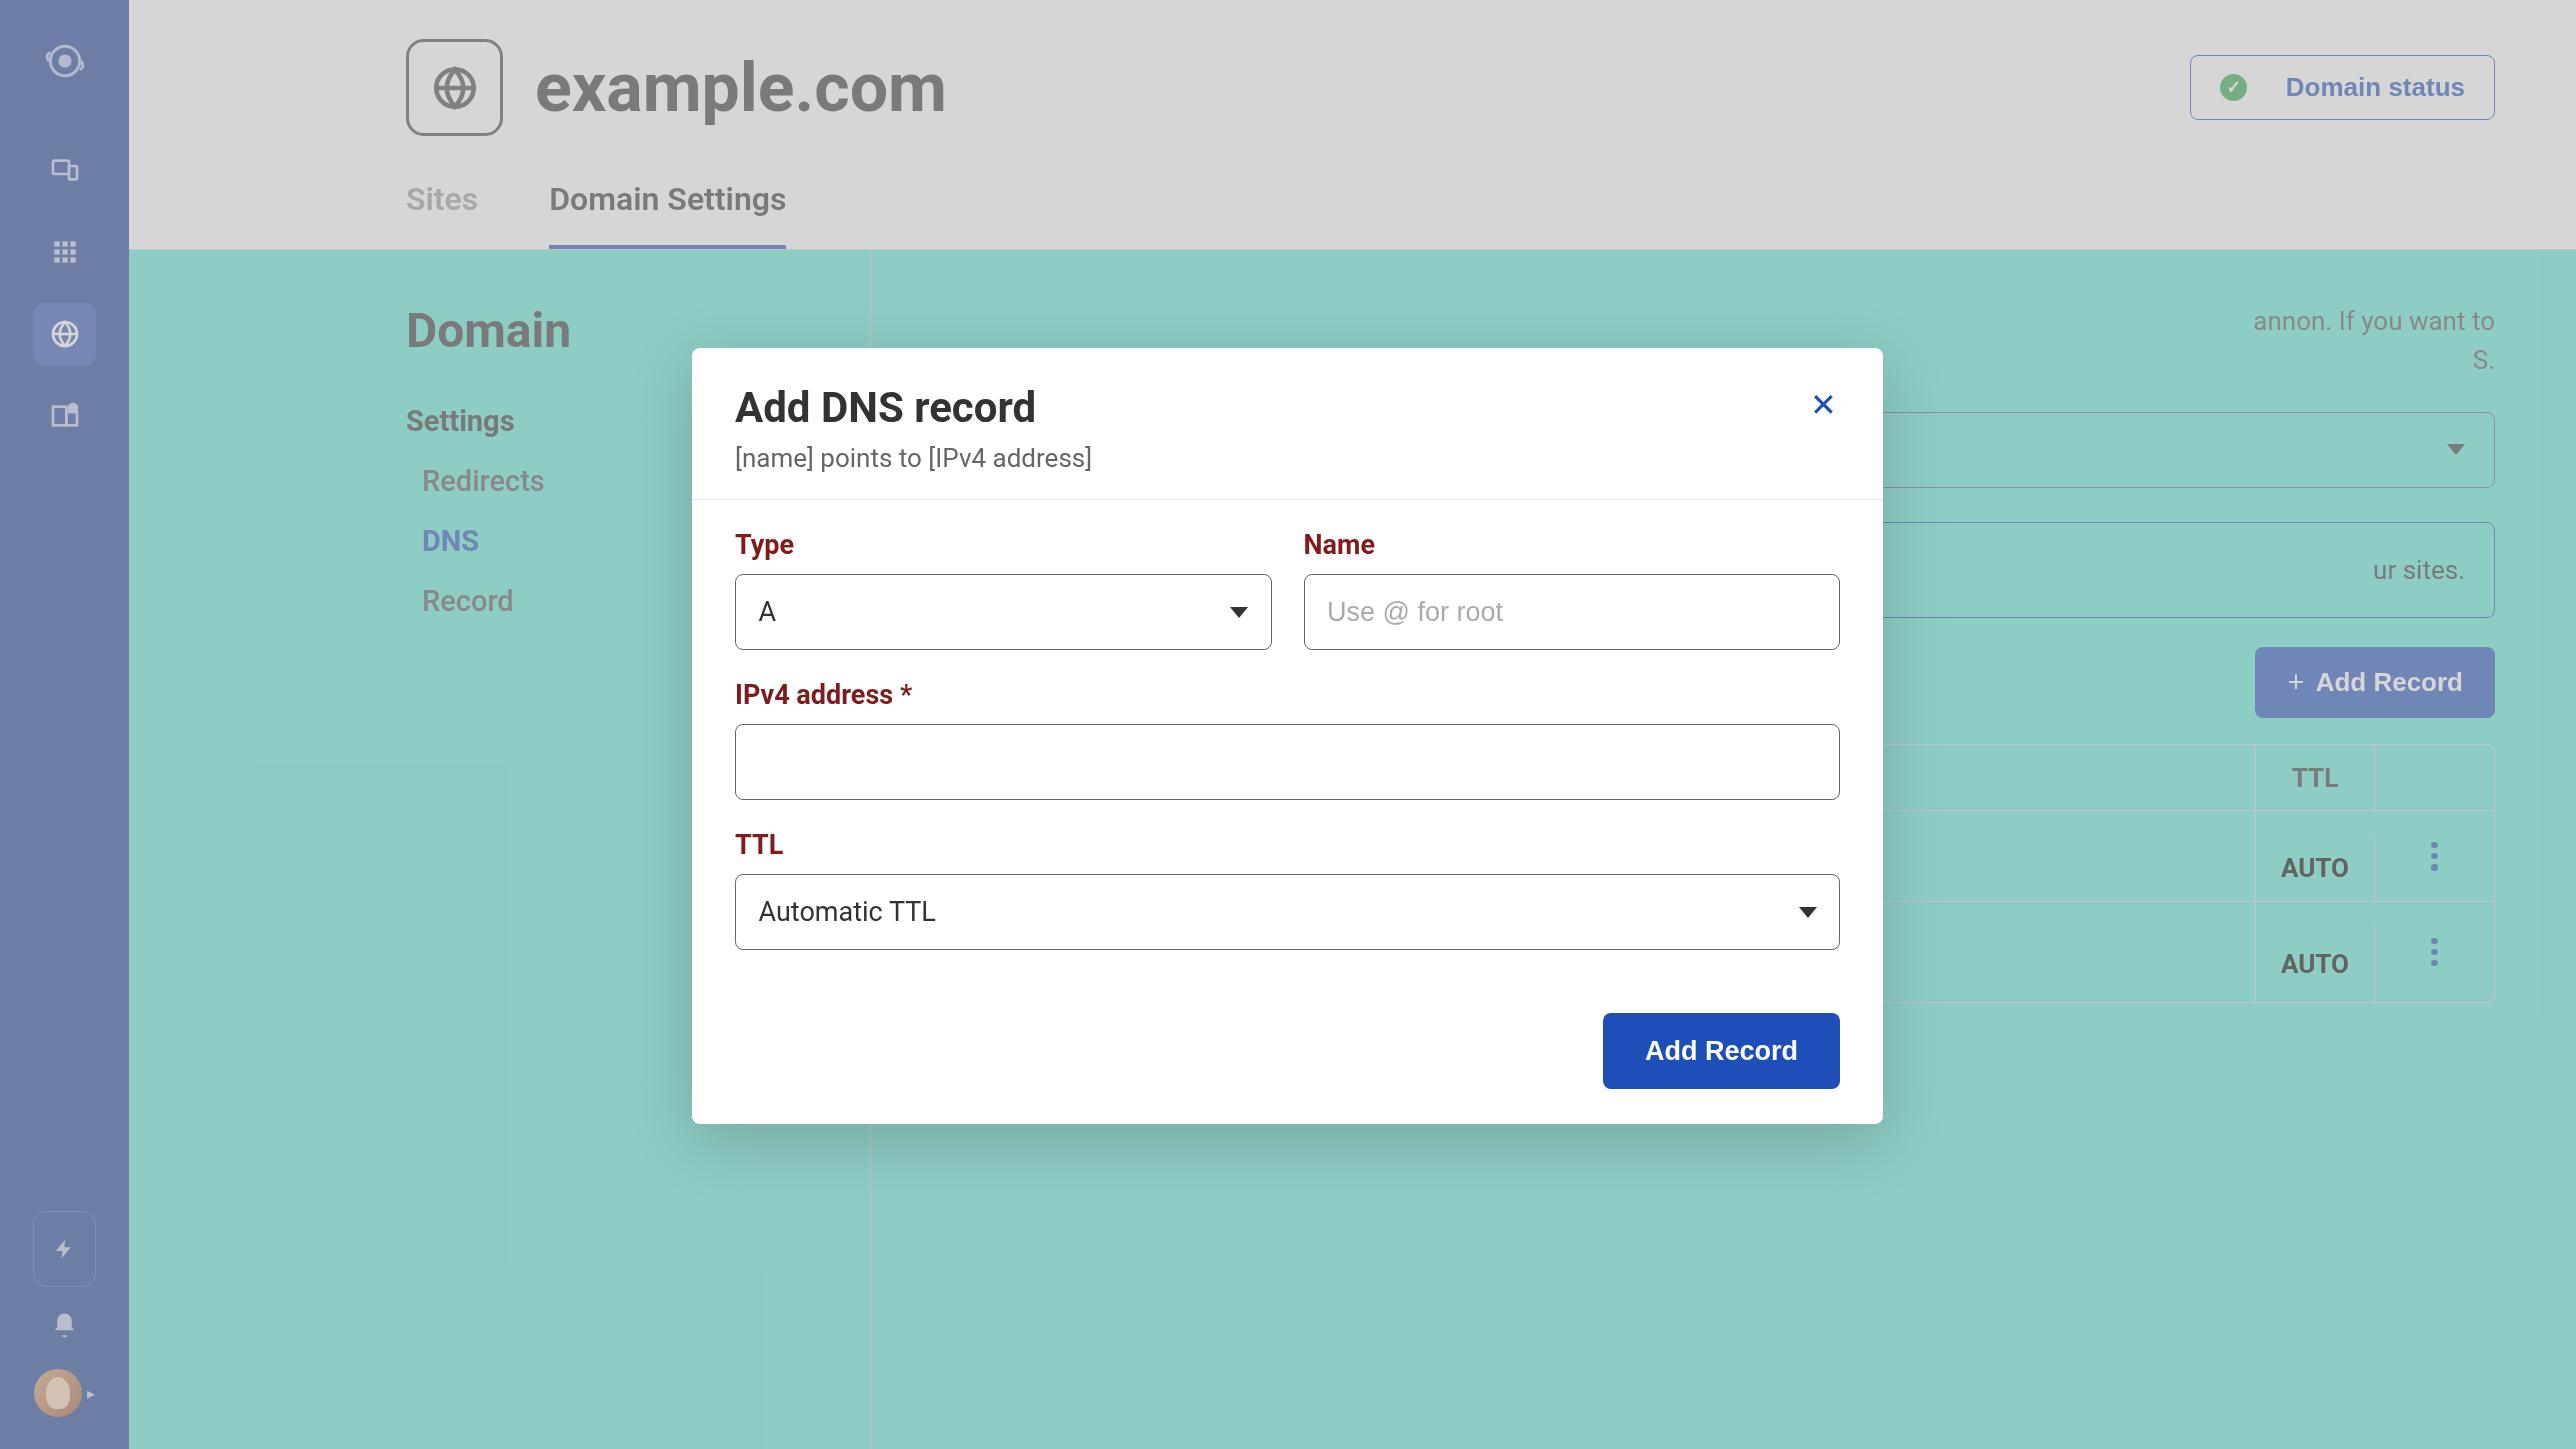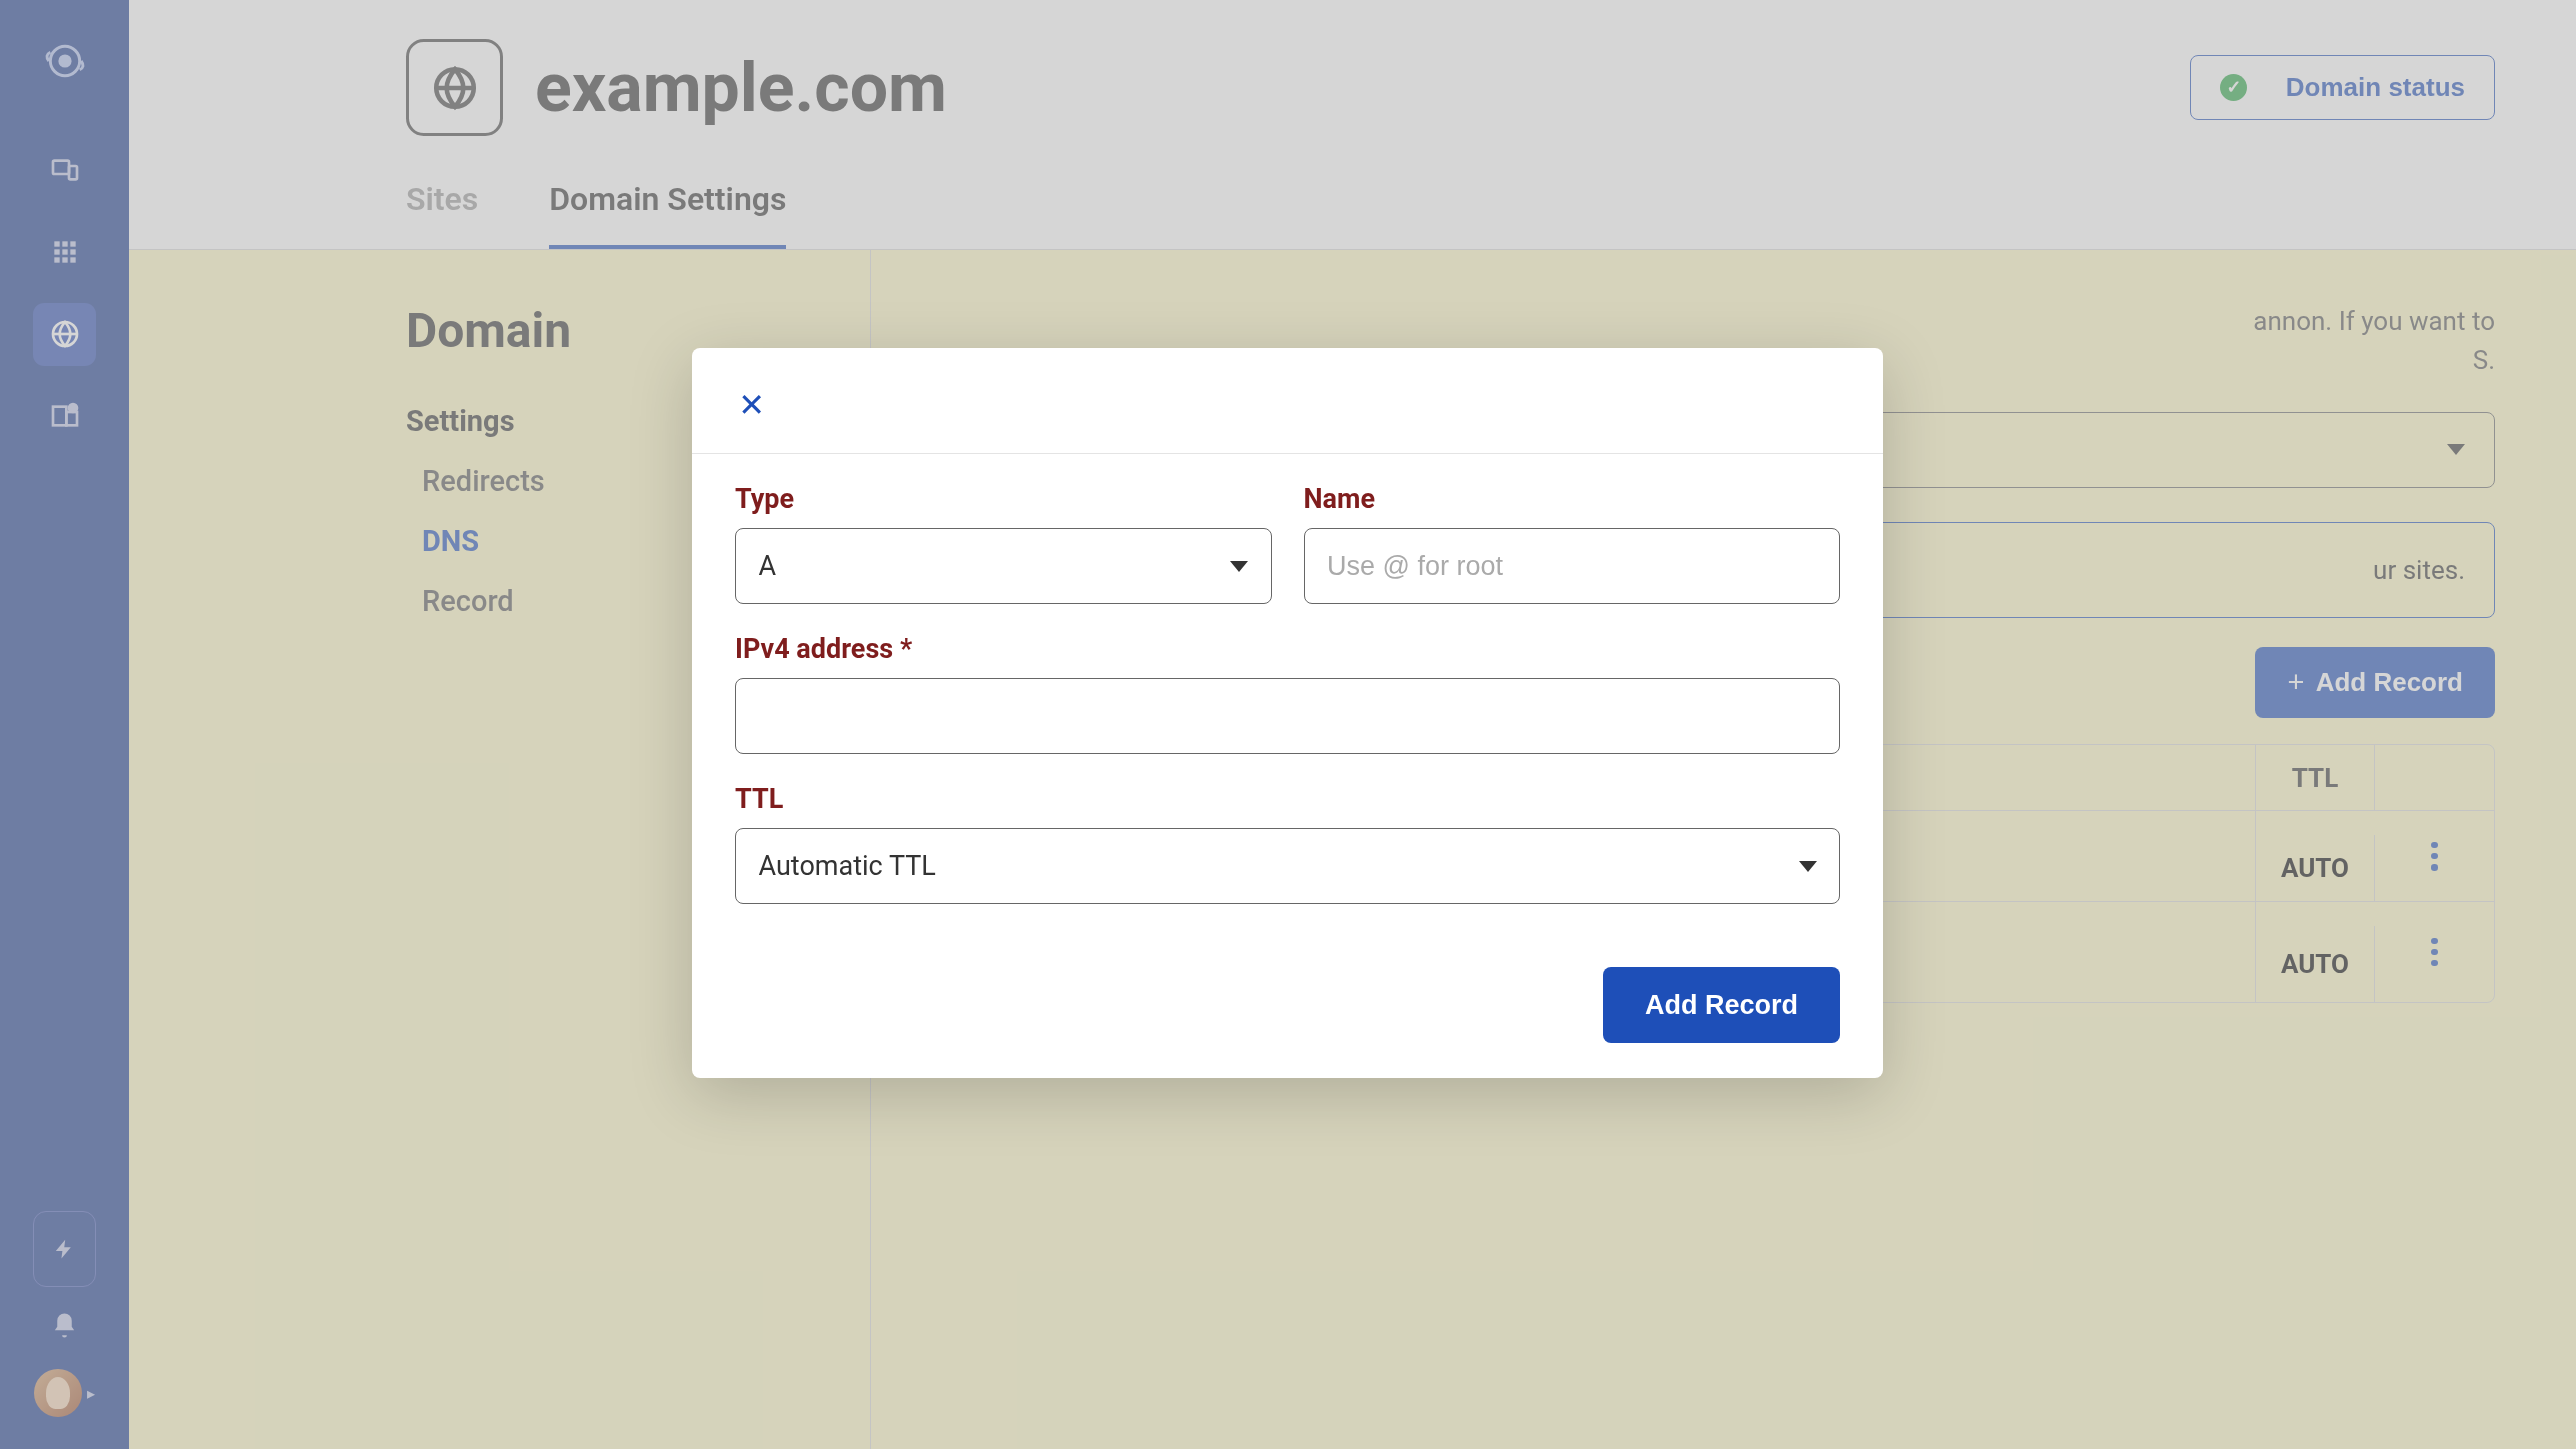--- a/index.html
+++ b/index.html
@@ -200,21 +200,21 @@
       border-bottom: 4.8px solid transparent;
       cursor: pointer;
     }
     .tab.active {
       color: #333;
       border-bottom: 4.8px solid #1e4fb8;
     }
     .content-area {
       display: flex;
       flex: 1;
-      background: #fef9c3;
+      background: #5eead4;
     }
     .left-panel {
       width: 741px;
       padding: 52px 48px 0 277px;
     }
     .section-heading {
       font-size: 48px;
       font-weight: 700;
       margin-bottom: 32px;
       color: #333;
@@ -601,20 +601,24 @@
         </div>
       </div>
     </div>
   </div>
 </div>
 
 <div class="overlay"></div>
 
 <div class="modal">
   <div class="modal-header">
+    <div>
+      <div class="modal-title">Add DNS record</div>
+      <div class="modal-subtitle">[name] points to [IPv4 address]</div>
+    </div>
     <button class="modal-close">
       <span>✕</span>
     </button>
   </div>
   <div class="modal-body">
     <div class="form-row">
       <div class="form-col-half">
         <label class="field-label">Type</label>
         <div class="field-select">
           <span>A</span>

